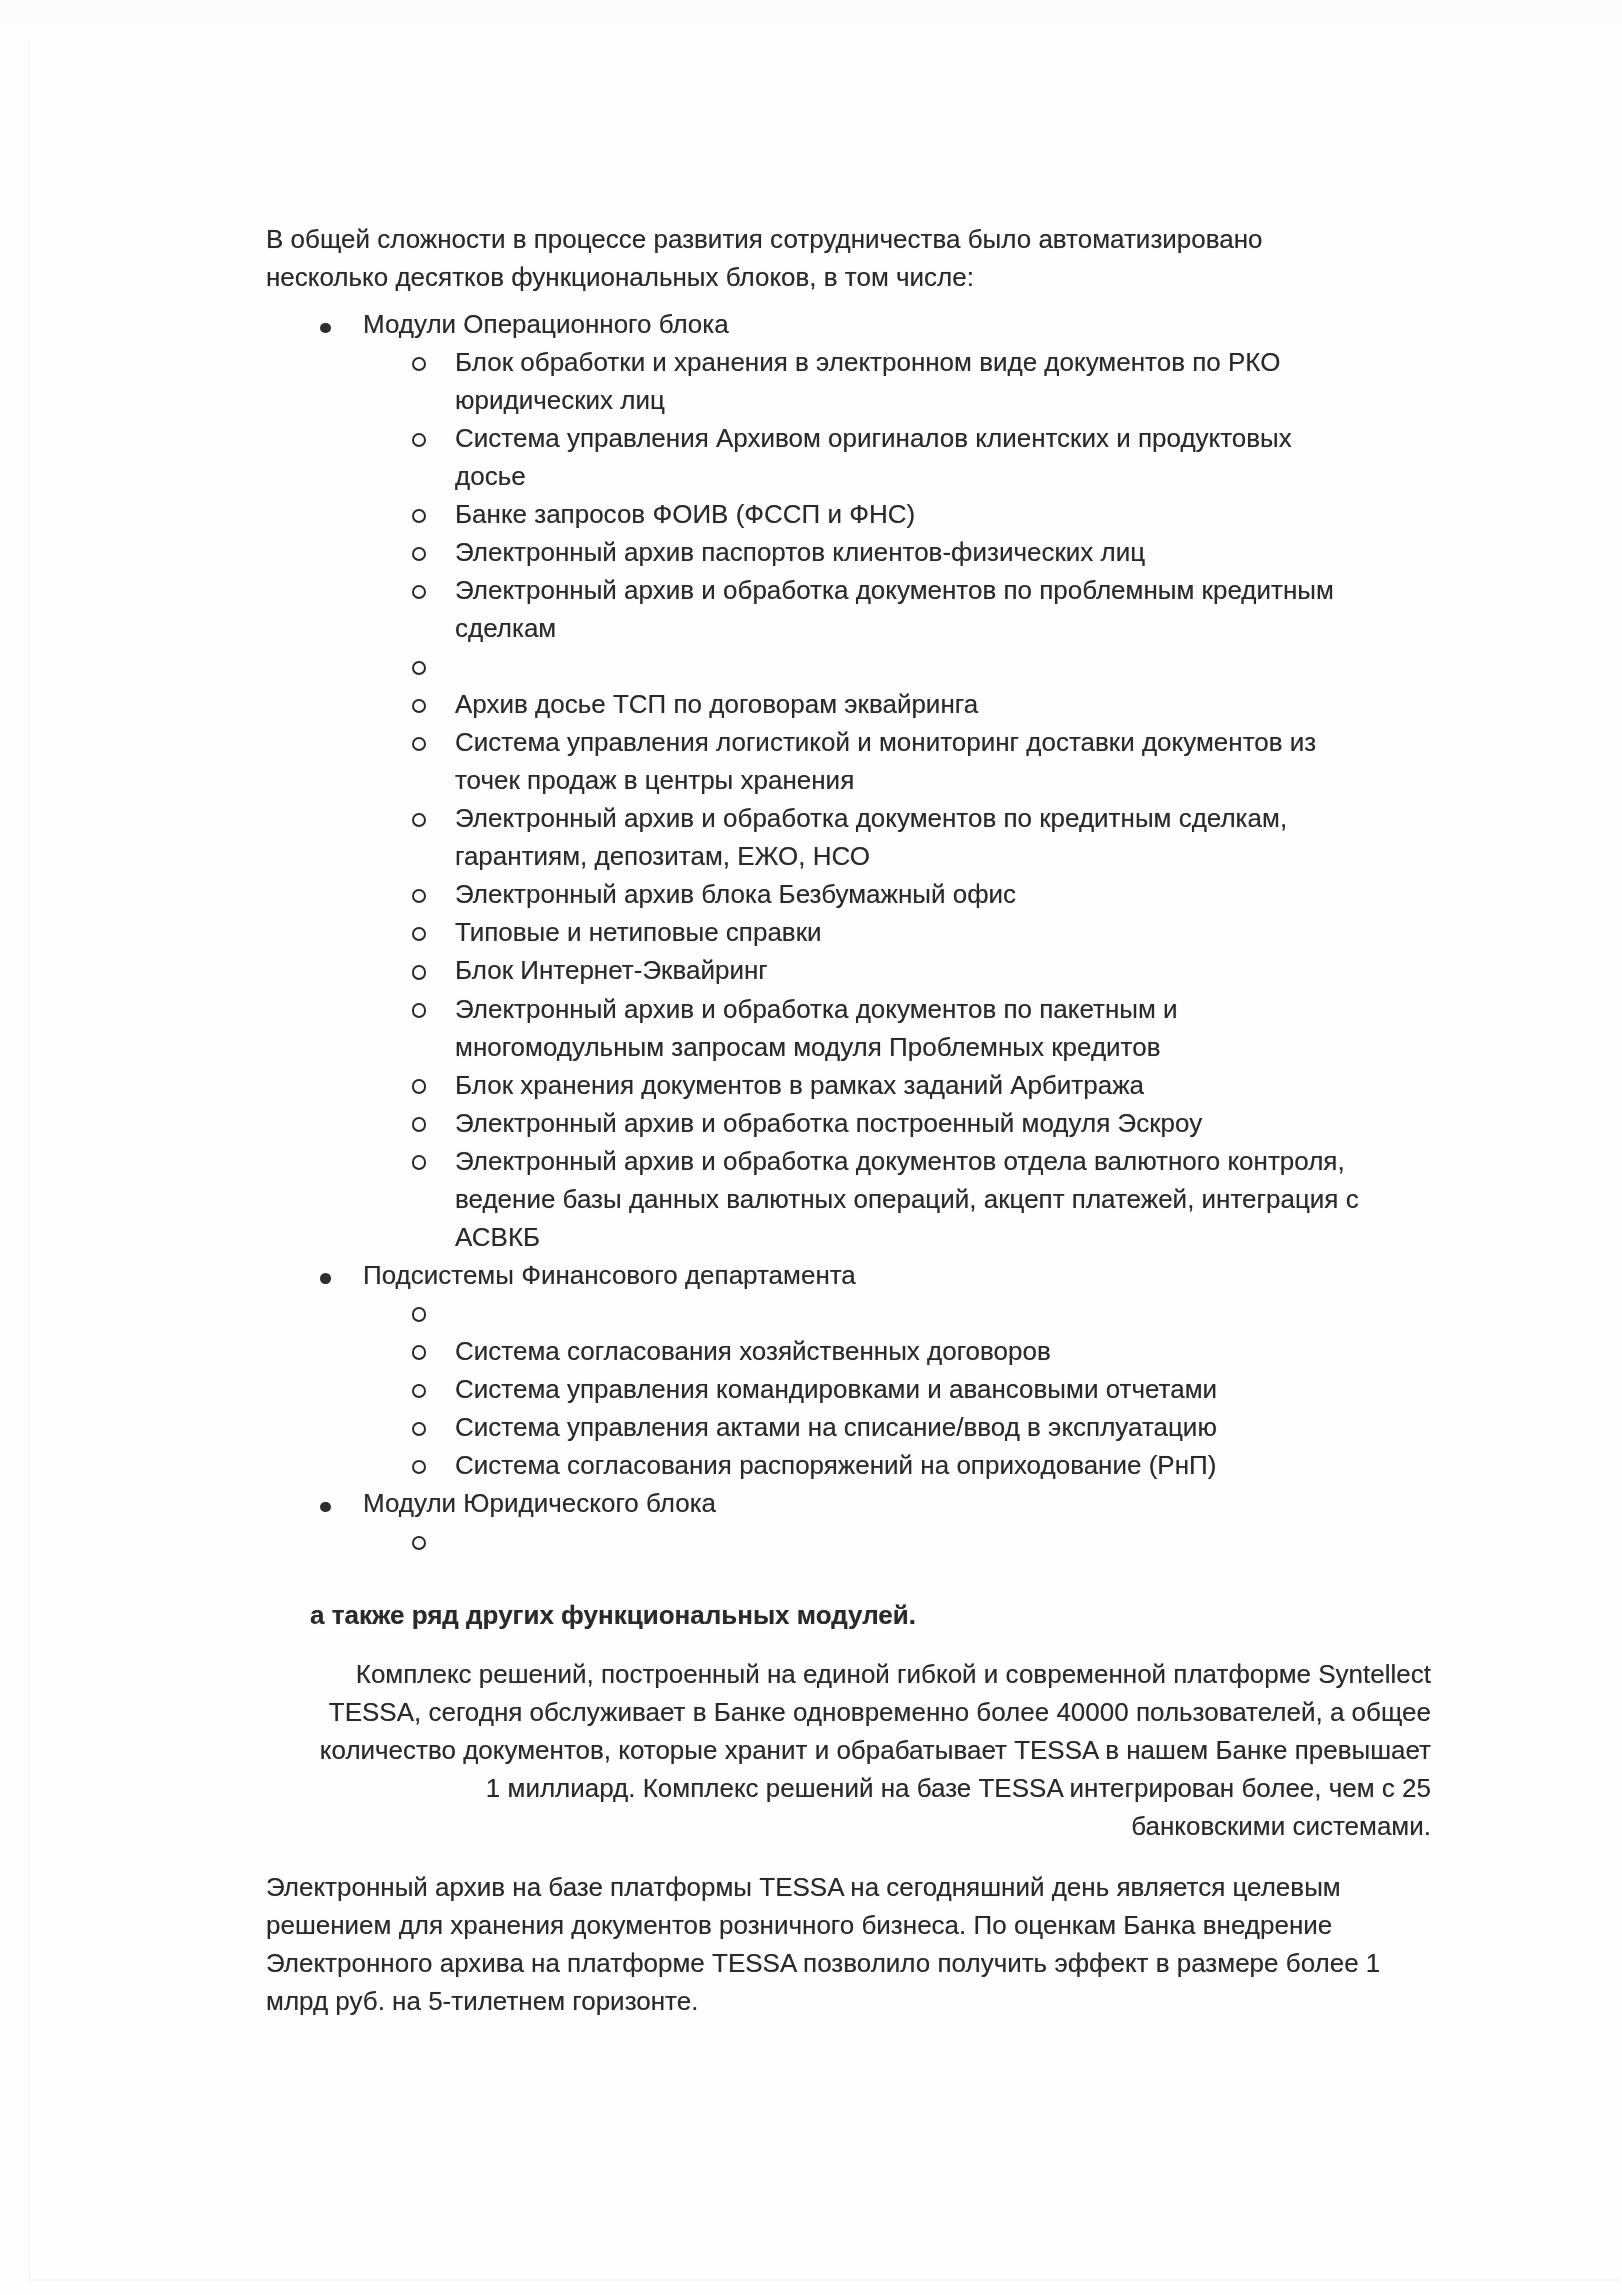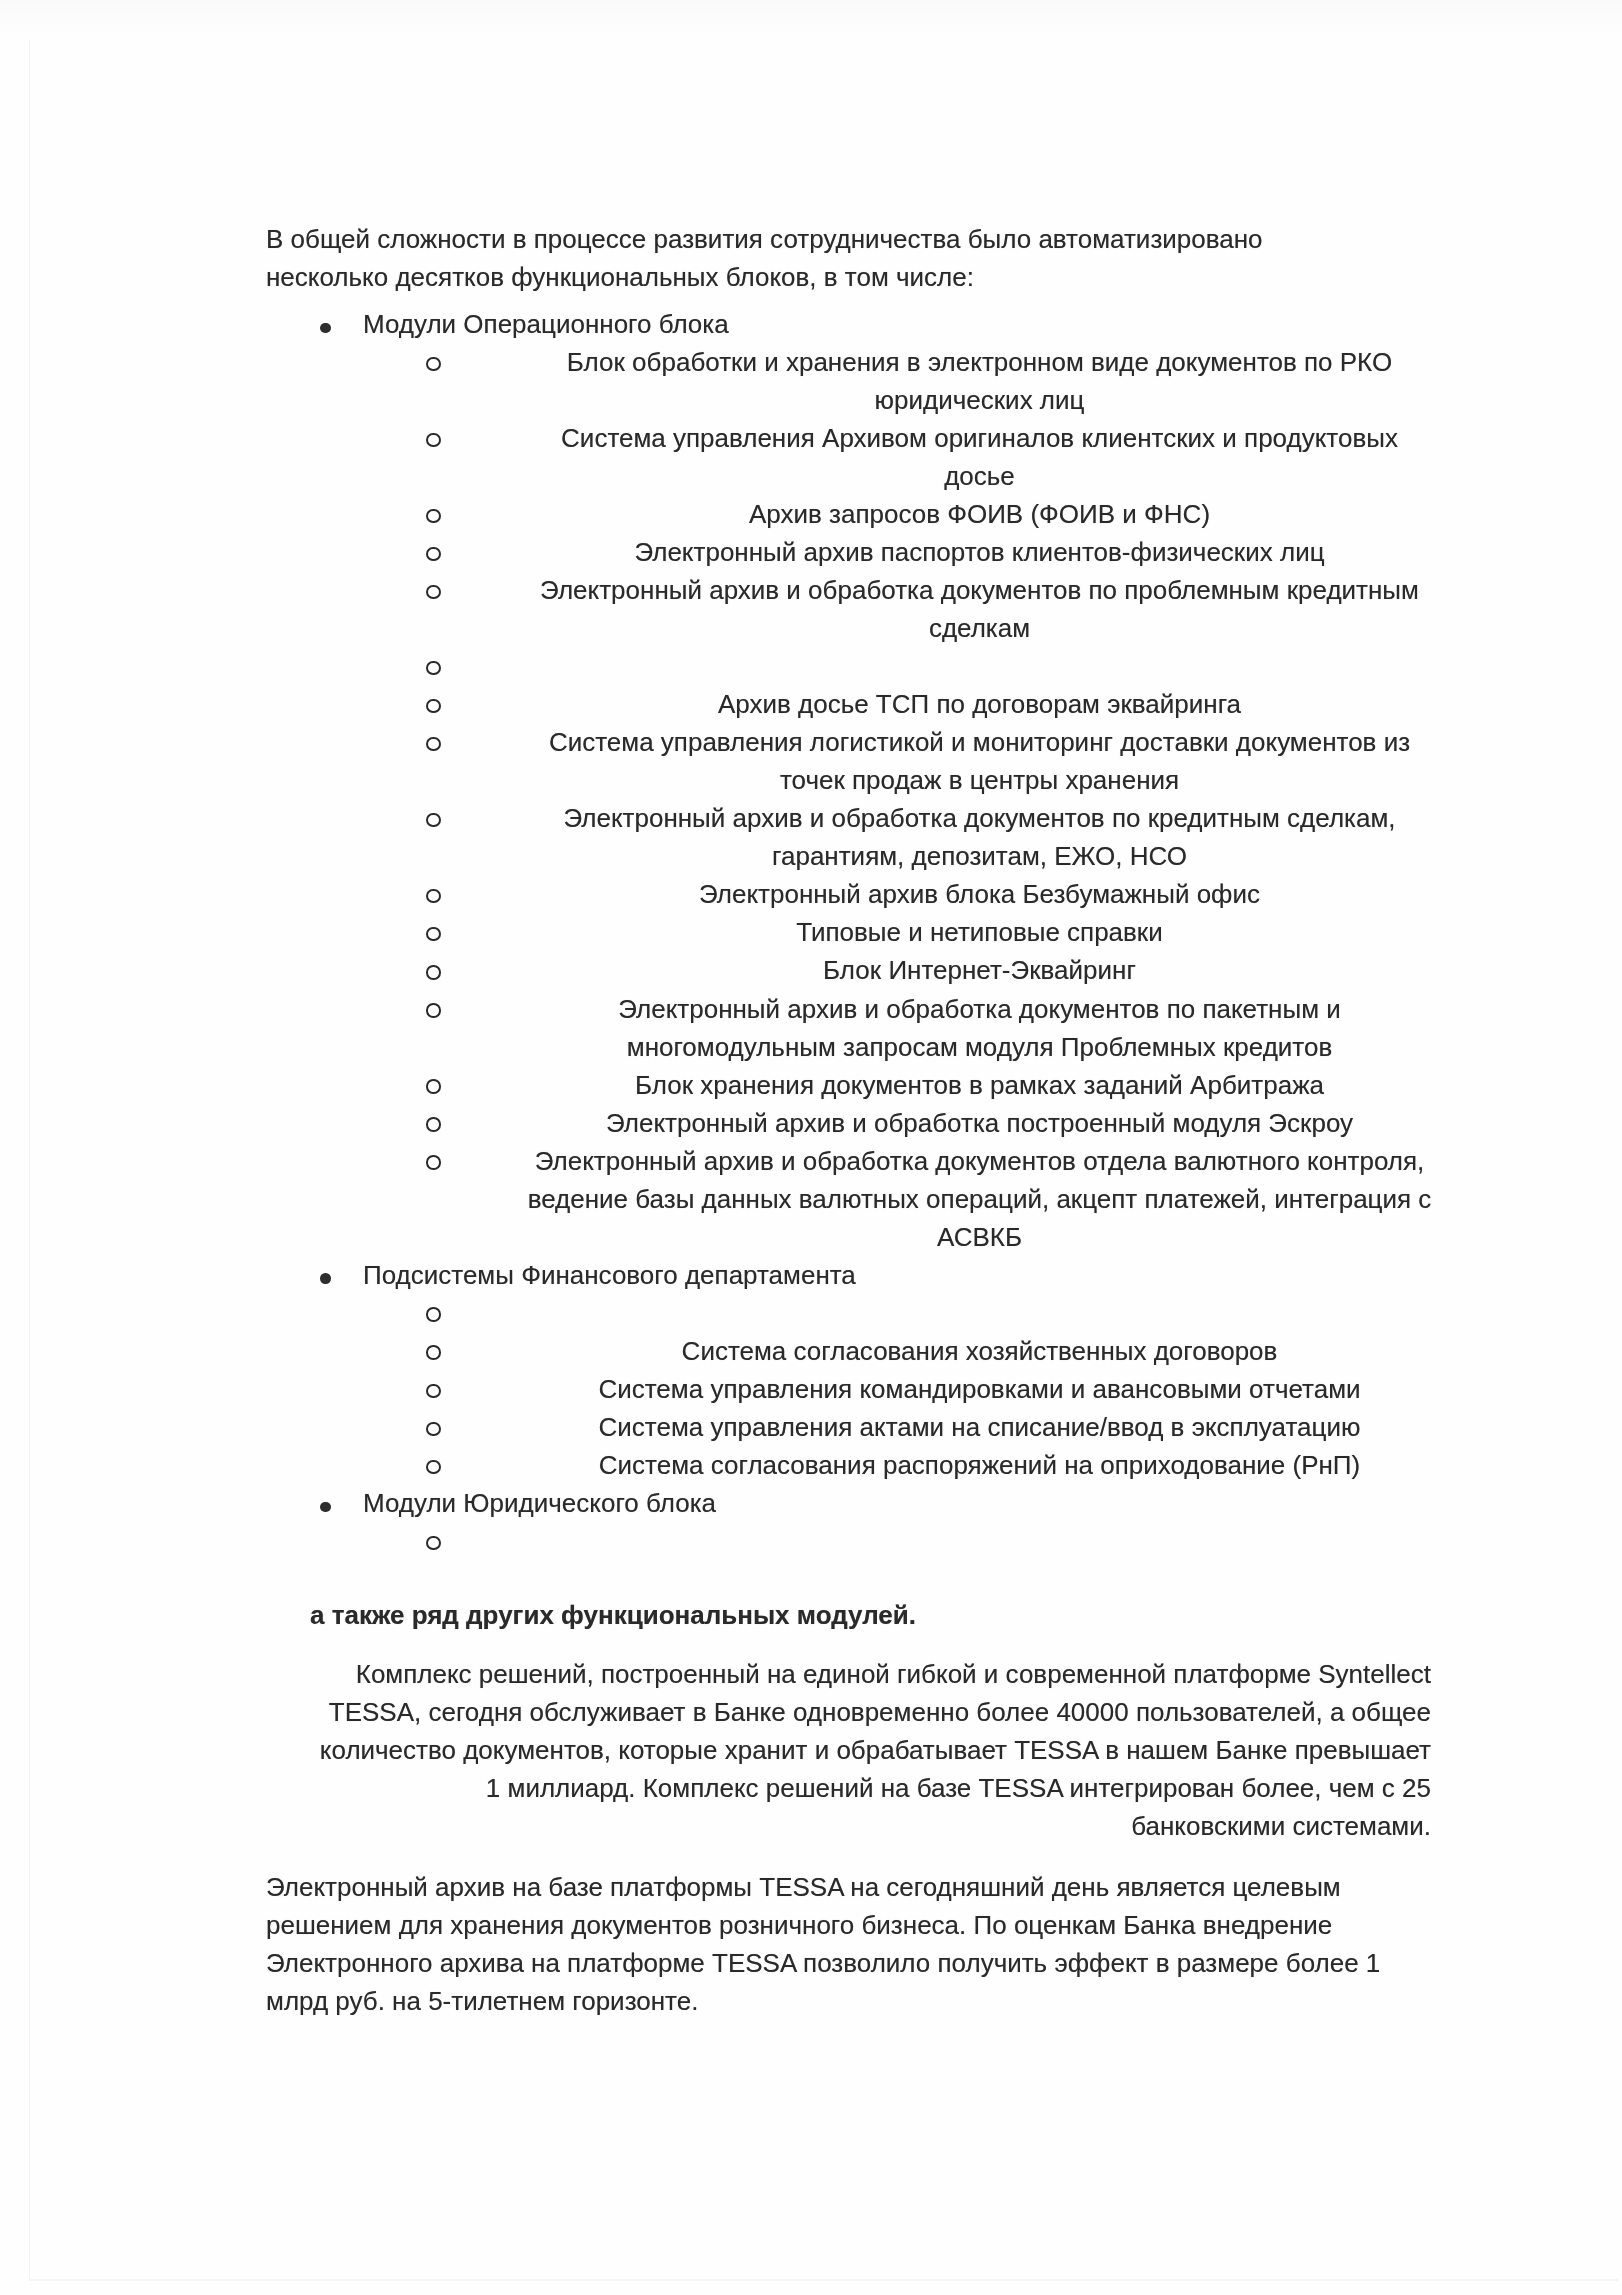--- a/index.html
+++ b/index.html
@@ -58,21 +58,21 @@
   }
   .li .marker {
     flex: 0 0 43px;
     display: block;
   }
   .li .li-text {
     flex: 1 1 auto;
     white-space: pre-line;
   }
   .level-1 { padding-left: 320px; padding-right: 118px; }
-  .level-2 { padding-left: 412px; padding-right: 118px; text-align: center; }
+  .level-2 { padding-left: 412px; padding-right: 118px; }
 
   .bullet-dot {
     display: inline-block;
     width: 10.5px; height: 10.5px;
     margin-top: 14.4px;
     border-radius: 50%;
     background: #2e2e2e;
   }
   .bullet-ring {
     display: inline-block;
@@ -108,21 +108,21 @@
     <span class="li-text">Блок обработки и хранения в электронном виде документов по РКО
 юридических лиц</span>
   </div>
       <div class="li level-2">
     <span class="marker"><span class="bullet-ring"></span></span>
     <span class="li-text">Система управления Архивом оригиналов клиентских и продуктовых
 досье</span>
   </div>
       <div class="li level-2">
     <span class="marker"><span class="bullet-ring"></span></span>
-    <span class="li-text">Архив запросов ФОИВ (ФОИВ и ФНС)</span>
+    <span class="li-text">Банке запросов ФОИВ (ФССП и ФНС)</span>
   </div>
       <div class="li level-2">
     <span class="marker"><span class="bullet-ring"></span></span>
     <span class="li-text">Электронный архив паспортов клиентов-физических лиц</span>
   </div>
       <div class="li level-2">
     <span class="marker"><span class="bullet-ring"></span></span>
     <span class="li-text">Электронный архив и обработка документов по проблемным кредитным
 сделкам</span>
   </div>

